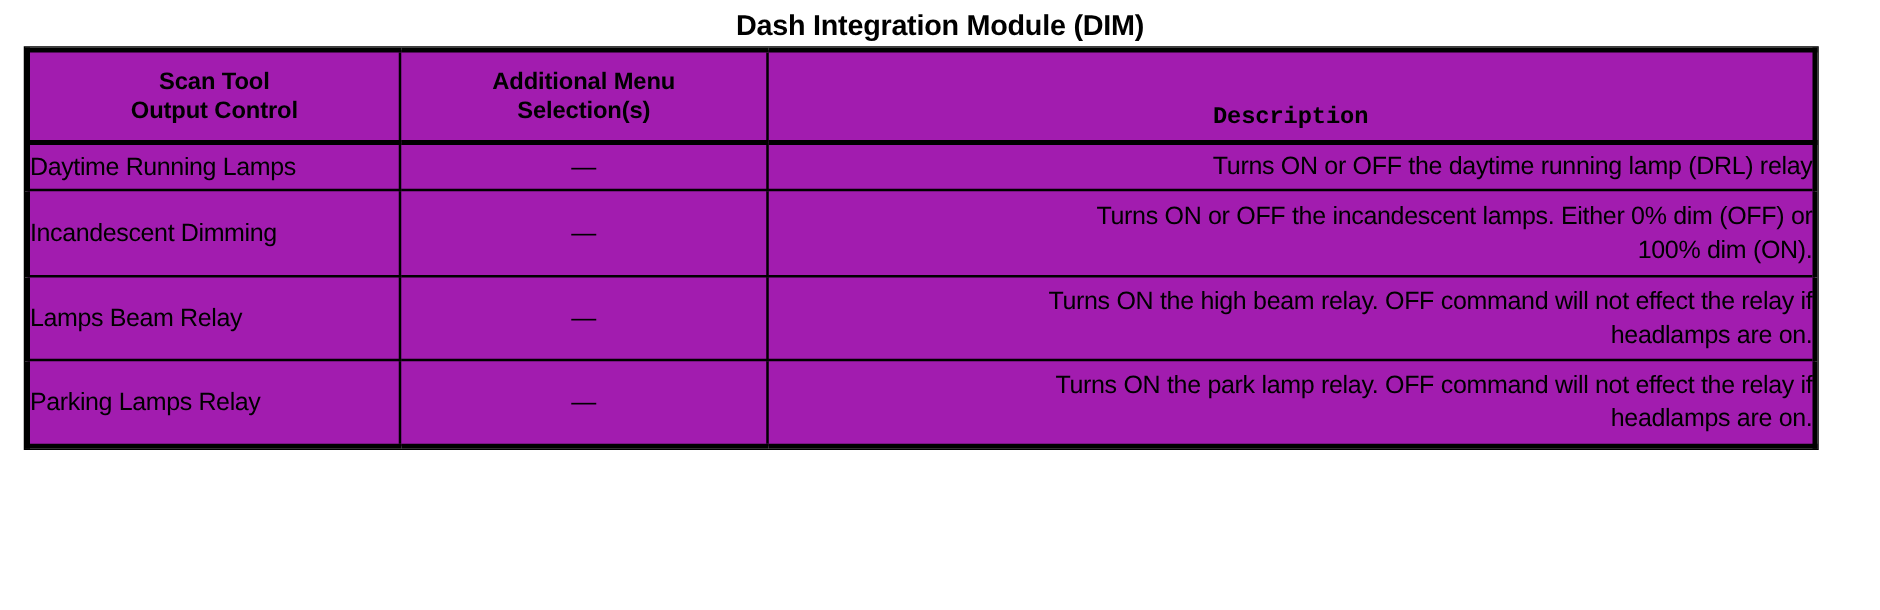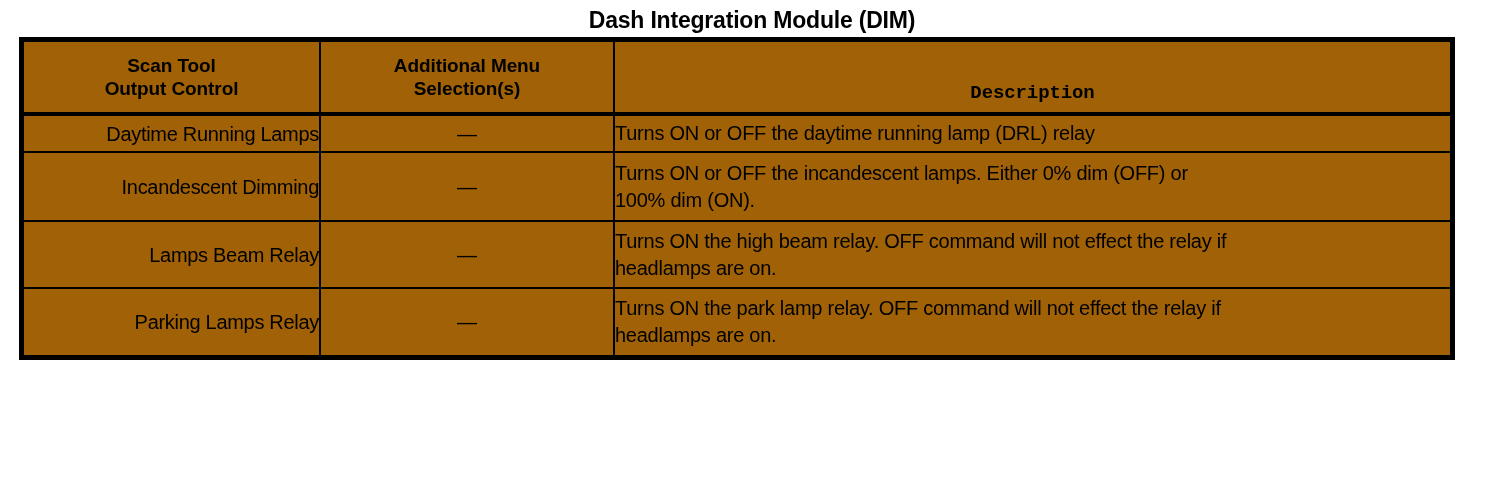--- a/index.html
+++ b/index.html
@@ -42,21 +42,21 @@
     top: 38px;
     width: 1430px;
     border-collapse: collapse;
     table-layout: fixed;
     background: #ffffff;
   }
   .spec-table td,
   .spec-table th {
     border: 2px solid #000000;
     vertical-align: middle;
-    background: #a16207;
+    background: #a21caf;
     padding: 0;
   }
   
   .spec-table {
     outline: 1px solid #000;
   }
   .spec-table tr.header-row th {
     border-top-width: 4px;
     border-bottom-width: 4px;
   }
@@ -89,39 +89,39 @@
     vertical-align: bottom;
     padding-bottom: 7px;
     font-family: Liberation Mono, monospace;
   }
   .hdr-line { display: block; }
 
   
   .cell-control {
     font-size: 20px;
     font-weight: normal;
-    text-align: right;
+    text-align: left;
     padding: 0 8px 0 14px;
     line-height: 24px;
     letter-spacing: -0.3px;
     white-space: nowrap;
   }
   .cell-menu {
     text-align: center;
     font-size: 20px;
     line-height: 24px;
   }
   .cell-desc {
     font-size: 20px;
     text-align: left;
     padding: 2px 12px 2px 18px;
     line-height: 27px;
     letter-spacing: -0.25px;
   }
-  .desc-line { display: block; white-space: nowrap; }
+  .desc-line { display: block; white-space: nowrap; text-align: right; }
 
   
   tr.r-1 td { height: 35px; }
   tr.r-2 td { height: 70px; }
   tr.r-3 td { height: 67px; }
   tr.r-4 td { height: 66px; }
   tr.r-5 td { height: 65px; }
   tr.r-6 td { height: 66px; }
 
   .dash {

